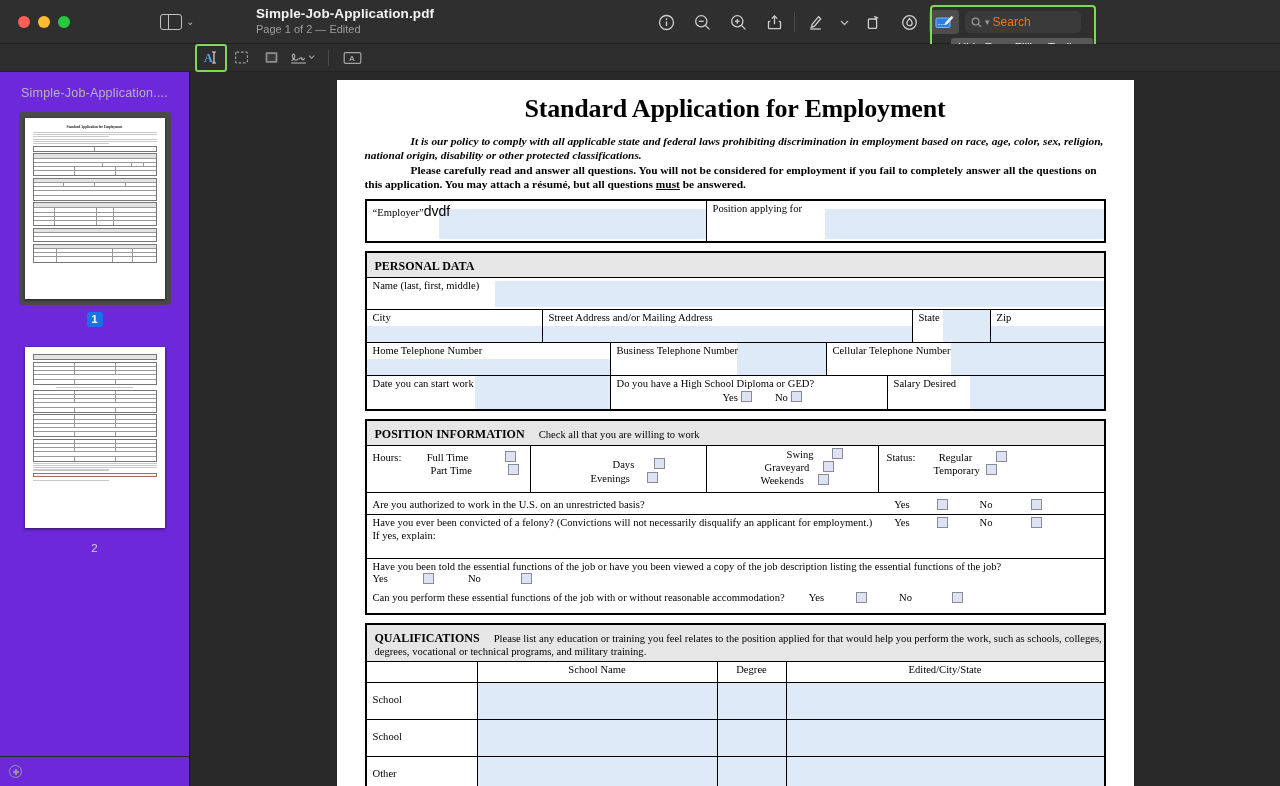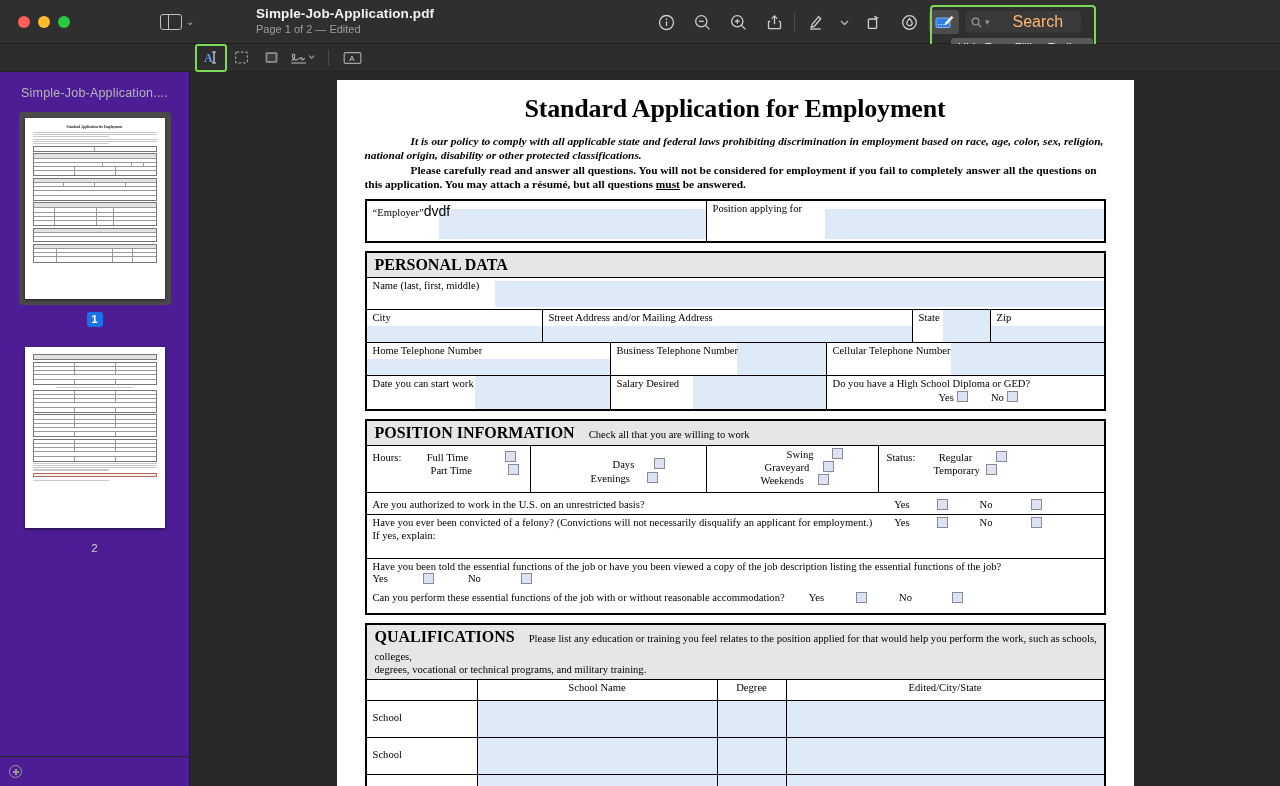--- a/index.html
+++ b/index.html
@@ -55,21 +55,21 @@
     width: 30px; height: 24px; border-radius: 4px;
     background: #4d4d4d;
     display: flex; align-items: center; justify-content: center;
     margin-left: 2px;
   }
   .search-box {
     width: 116px; height: 22px; background: #3a3a3a; border-radius: 5px;
     display: flex; align-items: center; gap: 3px; padding: 0 6px;
     margin-left: 6px;
   }
-  .search-box .ph { color: #fdba74; font-size: 16px; margin-left: 20px; }
+  .search-box .ph { color: #f97316; font-size: 12px; }
   .search-box .sc { color:#9a9a9a; font-size:9px; }
 
   .hl-box {
     position: absolute; left: 930px; top: 5px; width: 166px; height: 58px;
     border: 2px solid #7ed957; border-radius: 4px; pointer-events: none;
   }
   .tooltip {
     position: absolute; left: 951px; top: 38px;
     background: #595959; color: #f0f0f0;
     font-size: 11.5px; padding: 3px 7px; border-radius: 3px;
@@ -88,21 +88,21 @@
   .fb-item { width: 30px; height: 22px; display:flex; align-items:center; justify-content:center; }
   .fb-hl { outline: 2px solid #7ed957; outline-offset: -1px; border-radius:2px; height:26px; }
   .fb-sep { width:1px; height:16px; background:#4a4a4a; margin: 0 8px; }
 
   
   .body { flex: 1; display: flex; min-height: 0; }
 
   
   .sidebar {
     width: 190px; flex: 0 0 190px;
-    background: #4c1d95;
+    background: #6d28d9;
     display: flex; flex-direction: column;
     border-right: 1px solid #1c1c1c;
     position: relative;
   }
   .sb-scroll { flex:1; overflow: hidden; padding-top: 14px; }
   .sb-filename {
     color: #b6b6b6; font-size: 12.5px; text-align: center;
     margin-bottom: 12px; letter-spacing: .2px;
   }
   .thumb-wrap { display:flex; flex-direction: column; align-items:center; }
@@ -182,21 +182,21 @@
   .cell { position: relative; border-right: 1.6px solid #000; }
   .cell:last-child { border-right: none; }
   .lbl { font-size: 10.6px; padding: 2px 0 0 6px; position: relative; z-index: 2; }
   .fill {
     background: #dfeaf9; position: absolute; z-index: 1;
   }
   .hdrband {
     background: #e6e6e6; border-bottom: 1.6px solid #000;
     padding: 3px 0 3px 8px;
   }
-  .hdrband .t { font-weight: bold; font-size: 16px; display:inline-block; font-family:"Liberation Serif", serif;}
+  .hdrband .t { font-weight: bold; font-size: 12px; display:inline-block; font-family:"Liberation Serif", serif;}
   .hdrband .s { font-size: 10.6px; margin-left: 10px; }
   .hdrband .s2 { font-size: 10.6px; display:block; }
 
   .cb {
     display: inline-block; width: 11px; height: 11px;
     border: 1px solid #8a8a96; background: #dde3f2;
     vertical-align: -1px;
   }
   .ttl { font-size: 10.6px; }
 
@@ -675,33 +675,33 @@
               <div class="fill" style="left:124px; right:0; top:0; bottom:0;"></div>
               <div class="lbl">Cellular Telephone Number</div>
             </div>
           </div>
 
           <div class="row" style="height:33px">
             <div class="cell" style="flex:0 0 244px">
               <div class="fill" style="left:108px; right:0; top:0; bottom:0;"></div>
               <div class="lbl">Date you can start work</div>
             </div>
-            <div class="cell" style="flex:0 0 216px">
-              <div class="fill" style="left:82px; right:0; top:0; bottom:0;"></div>
-              <div class="lbl">Salary Desired</div>
-            </div>
             <div class="cell" style="flex:1">
               <div class="lbl">Do you have a High School Diploma or GED?</div>
               <div class="lbl" style="padding-top:2px; padding-left:112px;">
                 <span class="ttl">Yes</span>
                 <span class="cb"></span>
                 <span style="display:inline-block;width:18px"></span>
                 <span class="ttl">No</span>
                 <span class="cb"></span>
               </div>
+            </div>
+            <div class="cell" style="flex:0 0 216px">
+              <div class="fill" style="left:82px; right:0; top:0; bottom:0;"></div>
+              <div class="lbl">Salary Desired</div>
             </div>
           </div>
         </div>
 
         <div class="blk">
           <div class="hdrband">
             <span class="t">POSITION INFORMATION</span>
             <span class="s">Check all that you are willing to work</span>
           </div>
 

